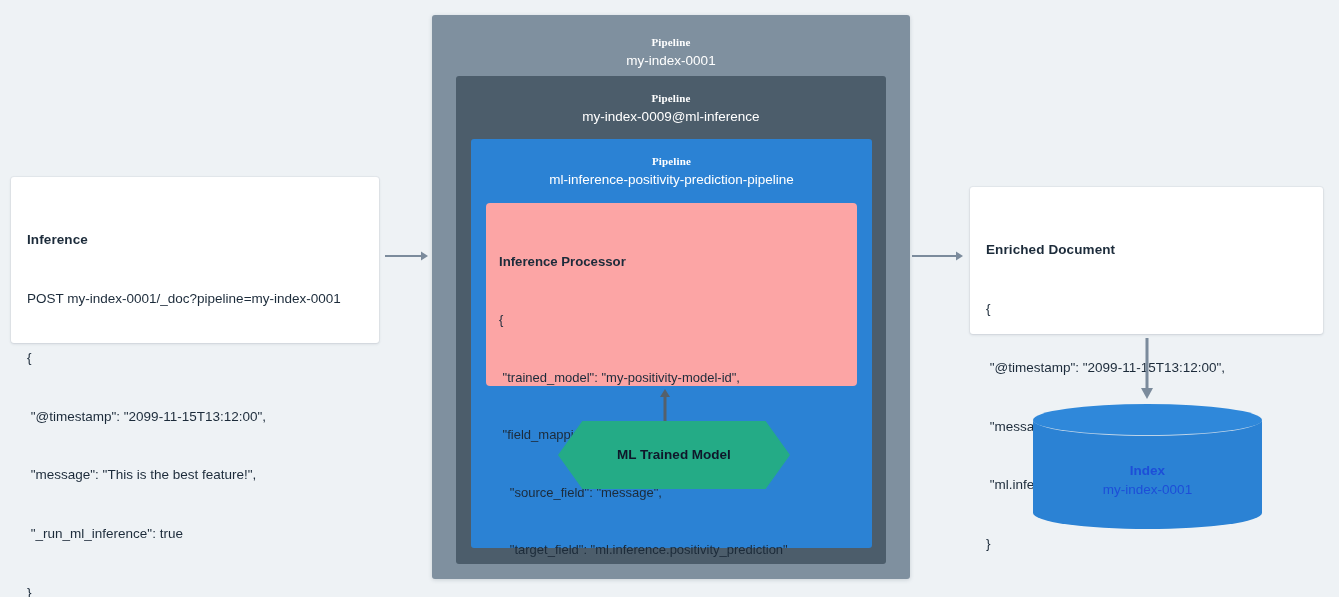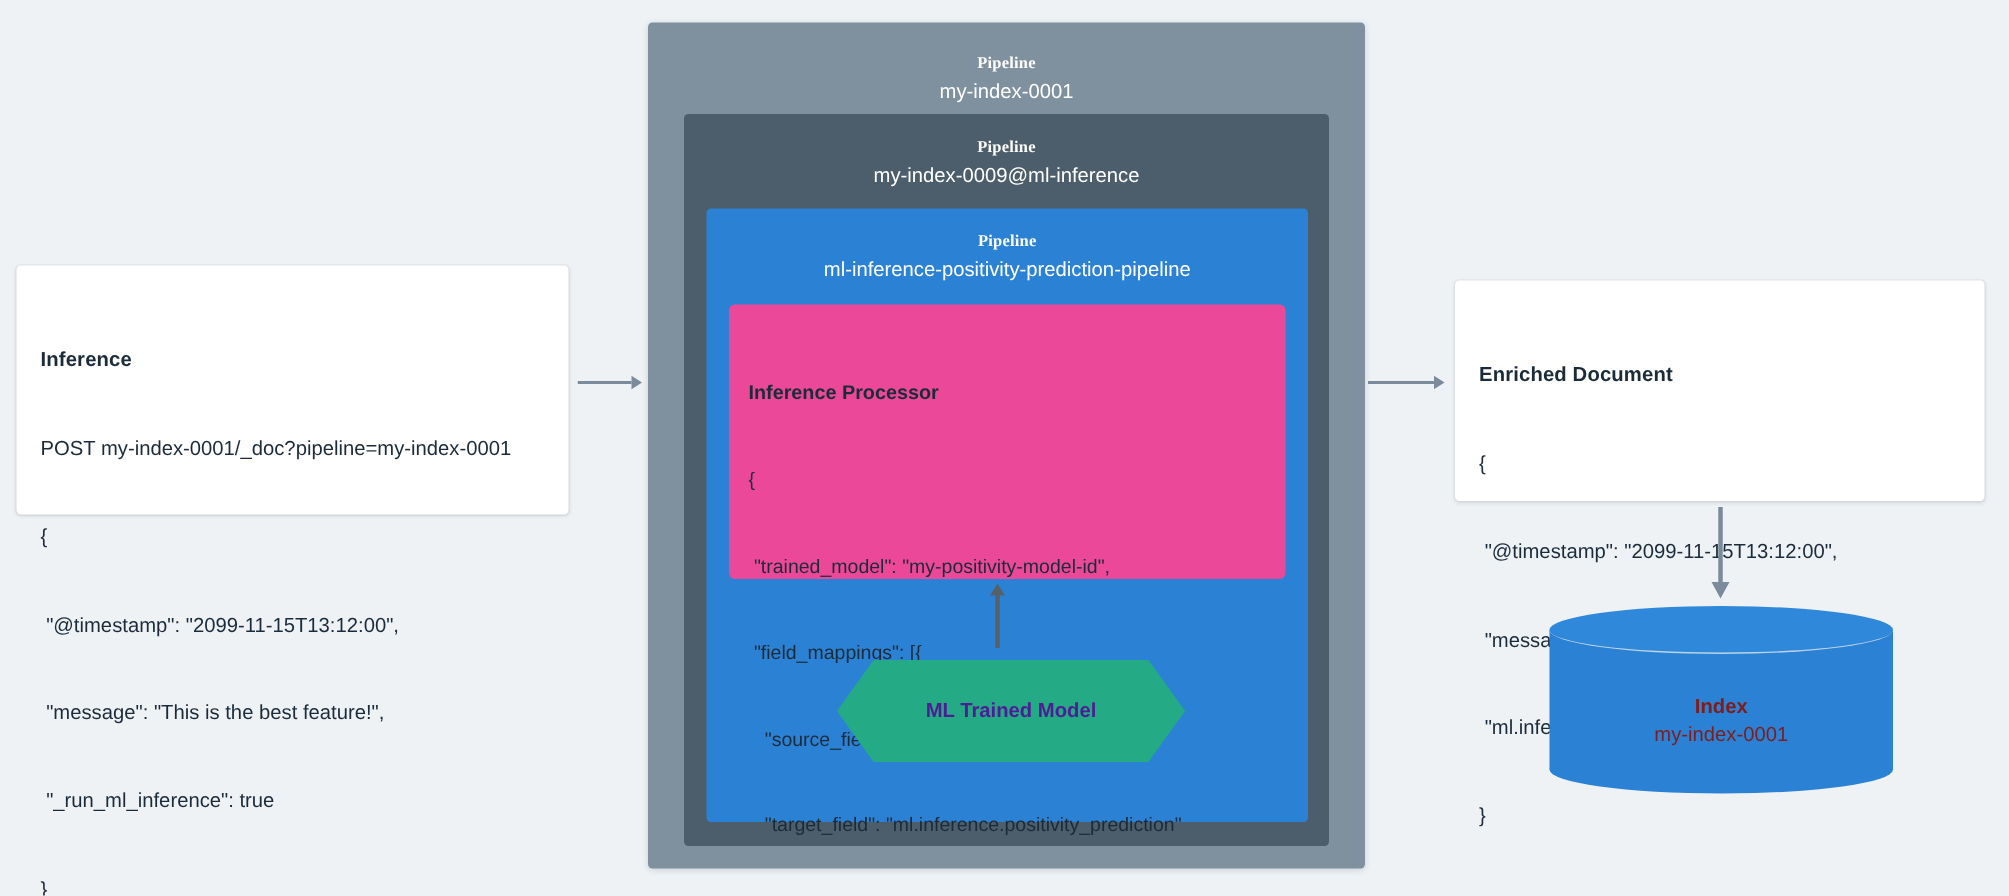--- a/index.html
+++ b/index.html
@@ -57,38 +57,38 @@
   #pipeline-inner {
     left: 471px; top: 139px; width: 401px; height: 409px;
     background: #2b82d4;
     padding-top: 14px;
   }
 
   
   #inference-processor {
     position: absolute;
     left: 486px; top: 203px; width: 371px; height: 183px;
-    background: #ec4899;
+    background: #fca5a5;
     border-radius: 4px;
     color: #1c2b3a;
     font-size: 13px;
     line-height: 19.2px;
     padding: 11px 13px;
     white-space: pre;
     text-align: left;
   }
   #inference-processor .card-title { font-weight: bold; font-size: 13.2px; }
 
   
   #ml-model-hex {
     position: absolute;
-    left: 558px; top: 440px; width: 232px; height: 68px;
+    left: 558px; top: 421px; width: 232px; height: 68px;
     background: #24ab86;
     clip-path: polygon(10.5% 0%, 89.5% 0%, 100% 50%, 89.5% 100%, 10.5% 100%, 0% 50%);
-    color: #4c1d95; text-align: center;
+    color: #0f172a; text-align: center;
     display: flex; flex-direction: column; justify-content: center;
   }
   #ml-model-hex .hex-title { font-weight: bold; font-size: 13.5px; line-height: 18px; }
   #ml-model-hex .hex-sub   { font-size: 13.5px; line-height: 19px; }
 
   
   #index-cylinder { position: absolute; left: 1033px; top: 404px; width: 229px; height: 125px; }
   #index-cylinder .cyl-body {
     position: absolute; left: 0; top: 16px; width: 229px; height: 93px;
     background: #2b82d4;
@@ -97,21 +97,21 @@
     position: absolute; left: 0; top: 93px; width: 229px; height: 32px;
     background: #2b82d4; border-radius: 50%;
   }
   #index-cylinder .cyl-top {
     position: absolute; left: 0; top: 0; width: 229px; height: 32px;
     background: #2f88da; border-radius: 50%;
     border-bottom: 1px solid #bcd3e8;
   }
   #index-cylinder .cyl-label {
     position: absolute; left: 0; top: 58px; width: 229px;
-    text-align: center; color: #7f1d1d;
+    text-align: center; color: #1d4ed8;
   }
   #index-cylinder .cyl-title { font-weight: bold; font-size: 13.5px; line-height: 18px; }
   #index-cylinder .cyl-sub   { font-size: 13.5px; line-height: 19px; }
 
   
   .arrow { position: absolute; }
   #arrow-doc-to-pipeline   { left: 385px;  top: 248px; }
   #arrow-pipeline-to-enriched { left: 912px; top: 248px; }
   #arrow-model-to-processor{ left: 658px;  top: 388px; }
   #arrow-enriched-to-index { left: 1137px; top: 338px; }

